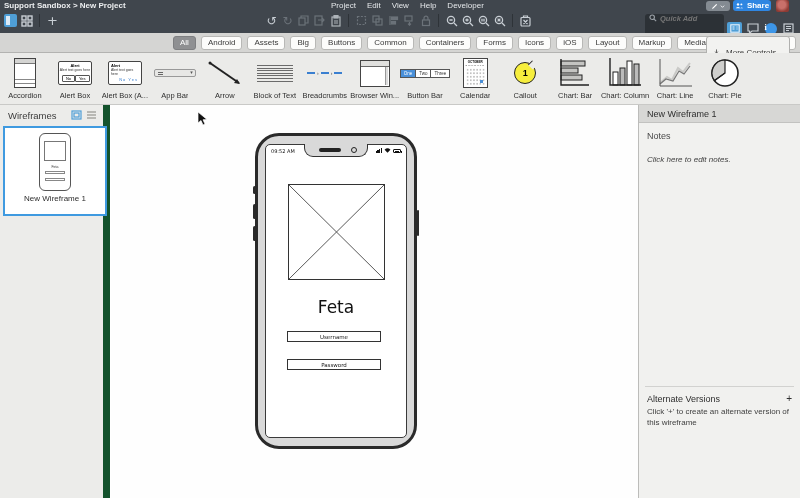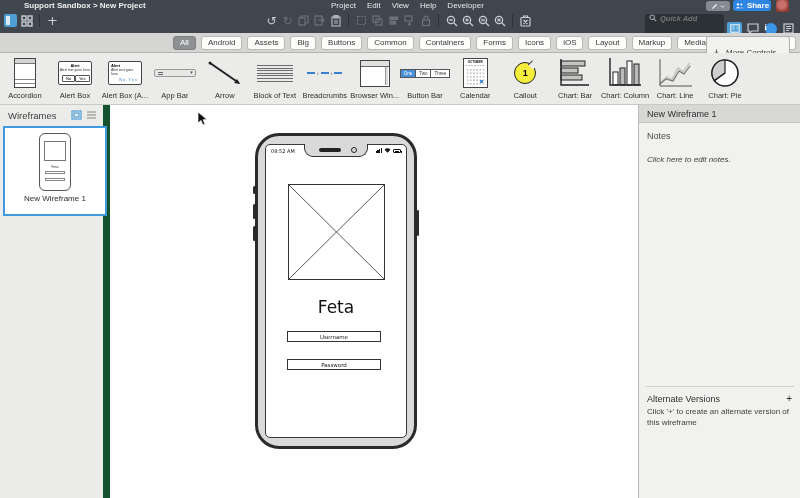--- a/index.html
+++ b/index.html
@@ -2,21 +2,21 @@
 <html><head>
 <meta charset="utf-8">
 <style>
   * { box-sizing: border-box; margin: 0; padding: 0; }
   body { font-family: "Liberation Sans", sans-serif; background:#888; }
   #app { position:relative; width:800px; height:498px; background:#fff; overflow:hidden;
          font-family:"Liberation Sans", sans-serif; }
 
   
   #topbar { position:absolute; left:0; top:0; width:800px; height:33px; background:#40464d; }
-  #breadcrumb { position:absolute; left:24px; top:1px; font-size:8px; color:#eceef0; font-weight:bold; }
+  #breadcrumb { position:absolute; left:4px; top:1px; font-size:8px; color:#eceef0; font-weight:bold; }
   #breadcrumb span { font-weight:bold; }
   #menus { position:absolute; left:331px; top:1px; display:flex; gap:11px; font-size:8px; color:#e3e6e9; }
   #menus span { cursor:default; }
   .pill-btn { position:absolute; border-radius:3px; display:flex; align-items:center; justify-content:center; }
   #edit-mode-btn { left:706px; top:1px; width:24px; height:10px; background:#848b92; color:#fff; font-size:7px; gap:2px; }
   #share-btn { left:733px; top:0px; width:38px; height:11px; background:#2f86e2; color:#fff; font-size:8px; font-weight:bold; gap:3px; }
   #avatar { left:776px; top:0px; width:13px; height:12px; border-radius:2px;
             background:radial-gradient(circle at 45% 40%, #c9706a 0 35%, #8f3b34 70%); position:absolute; }
 
   

